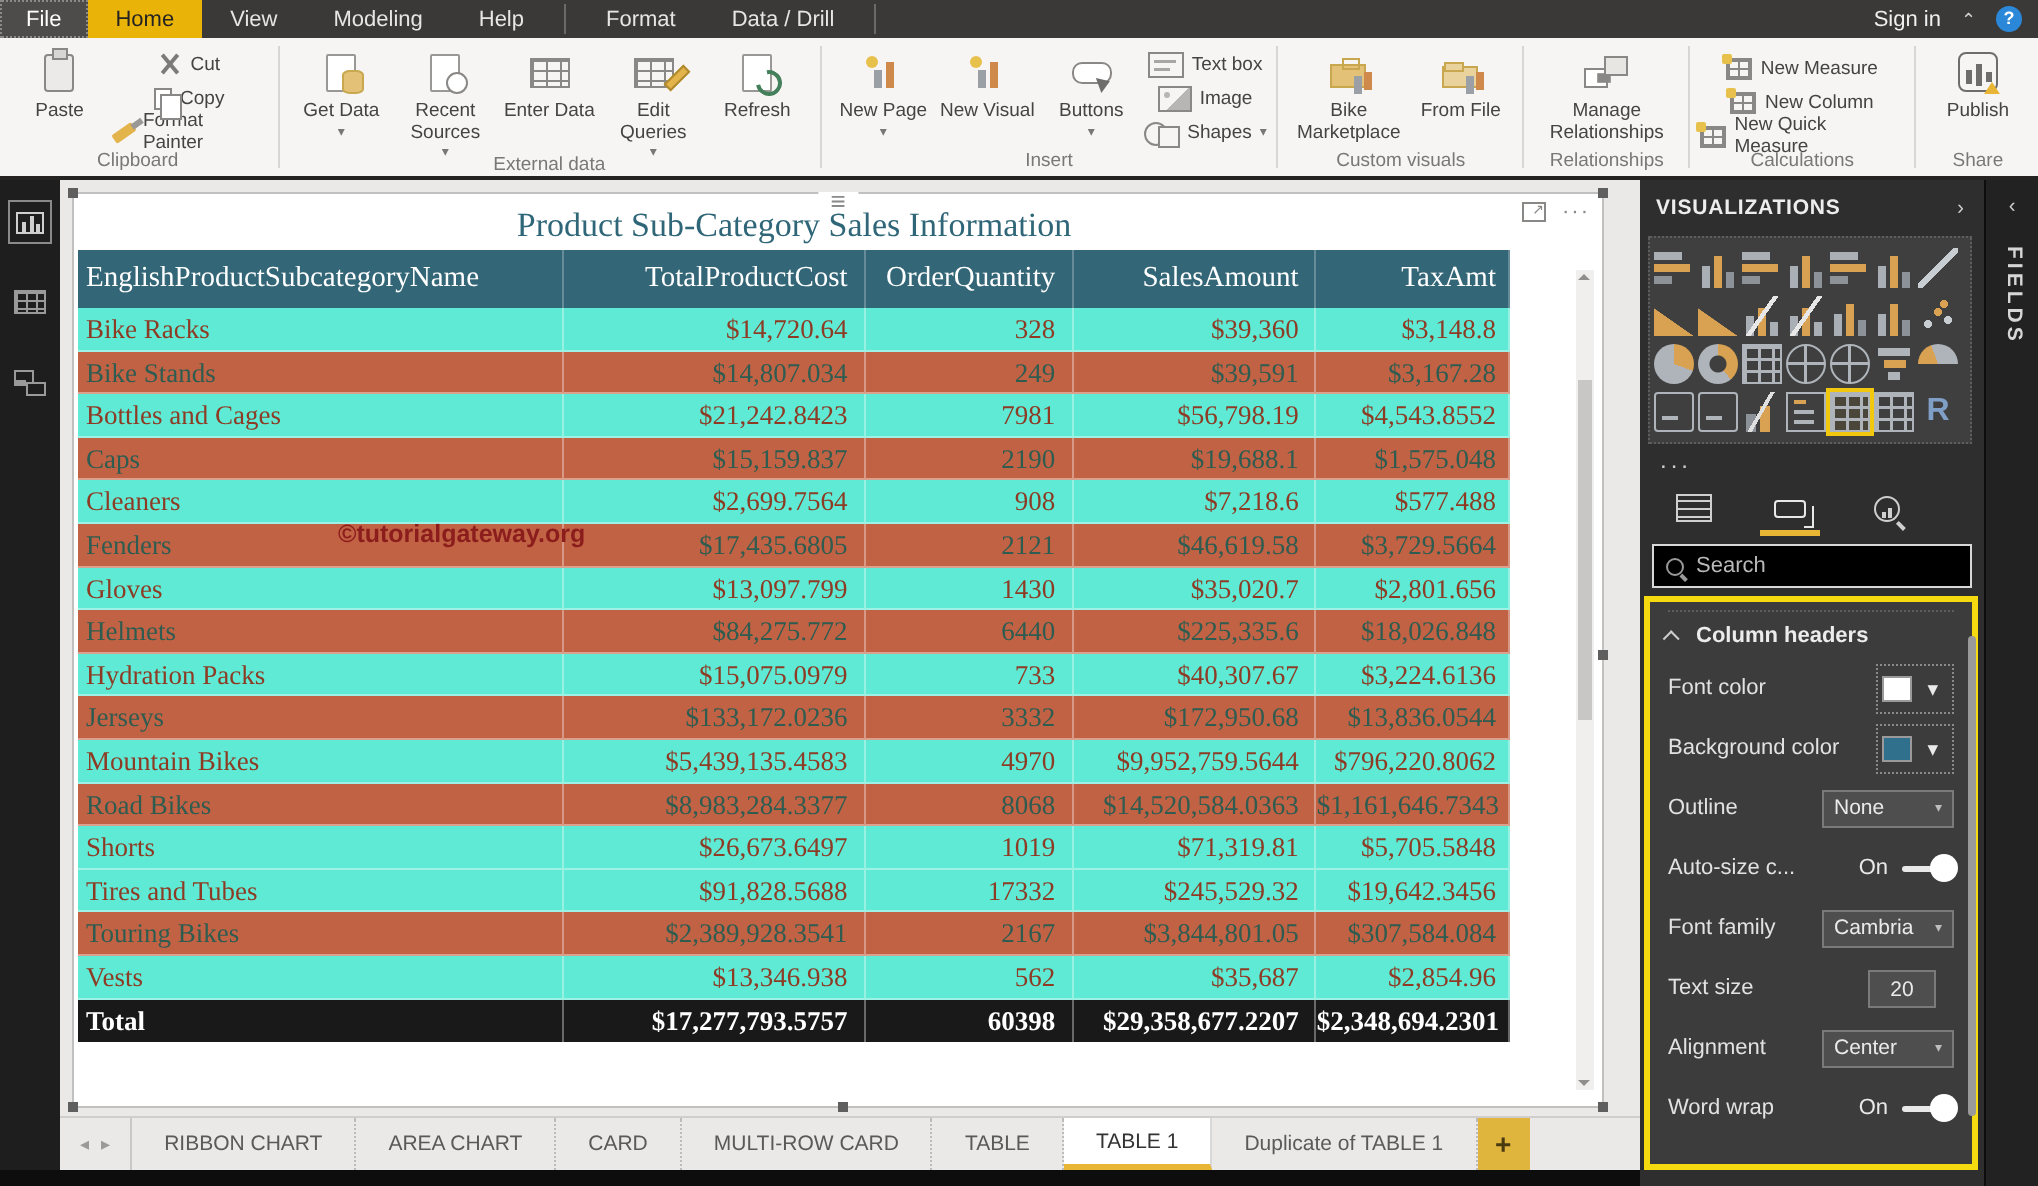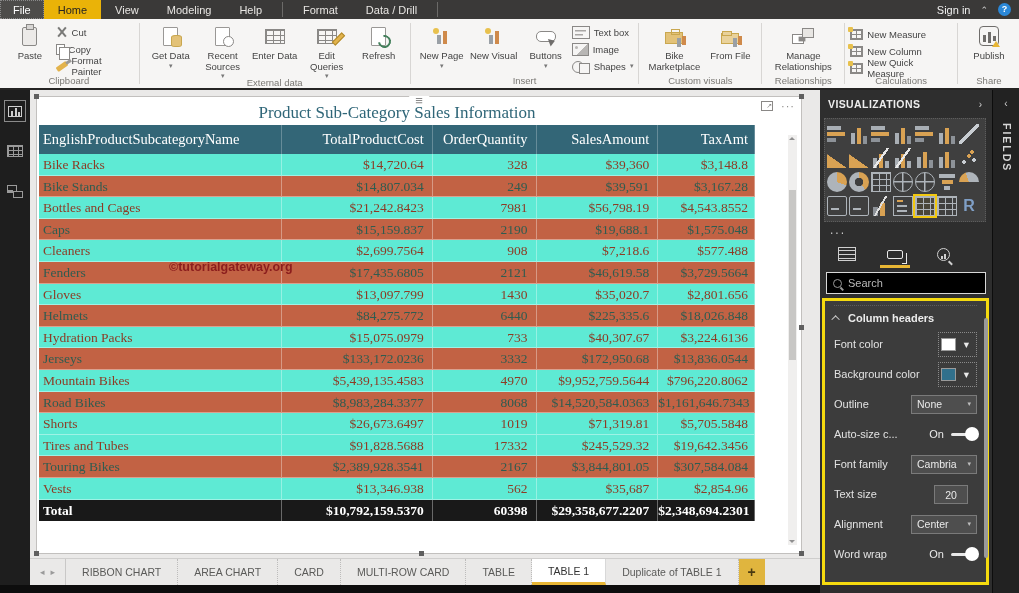--- a/index.html
+++ b/index.html
@@ -23,21 +23,21 @@
   
   #ribbon { position:absolute; left:0; top:19px; width:1019px; height:71px; background:#f6f5f4; border-bottom:2px solid #252423; display:flex; }
   .rgroup { display:flex; flex-direction:column; padding:2px 4px 0 4px; }
   .rgroup-body { display:flex; align-items:flex-start; height:56px; }
   .rgroup-label { font-size:9.5px; color:#7a7874; text-align:center; height:13px; line-height:12px; }
   .rdivider { width:1px; background:#d8d6d4; margin:4px 1px; }
   .rbig { width:52px; display:flex; flex-direction:column; align-items:center; padding-top:3px; cursor:default; }
   .rbig .rbl { font-size:9.5px; color:#444; text-align:center; line-height:10.5px; margin-top:3px; }
   .icwrap { height:24px; display:flex; align-items:center; justify-content:center; }
   .rsmallcol { display:flex; flex-direction:column; justify-content:flex-start; padding-top:4px; gap:3px; }
-  .rsmall { display:flex; align-items:center; gap:4px; font-size:9.5px; color:#444; height:14px; }
+  .rsmall { display:flex; align-items:center; gap:4px; font-size:9.5px; color:#444; height:14px;justify-content:center; }
   .caret { font-size:7px; color:#777; }
 
   .ic { position:relative; display:block; }
   .ic-clip { width:15px; height:19px; border:1.5px solid #8a8886; border-radius:2px; background:#eceae8; }
   .ic-clip::before { content:""; position:absolute; left:3px; top:-4px; width:6px; height:4px; border:1.5px solid #8a8886; background:#d8d6d4; }
   .ic-x { width:12px; height:12px; }
   .ic-x::before,.ic-x::after { content:""; position:absolute; left:5px; top:0; width:2px; height:12px; background:#7a7a78; }
   .ic-x::before { transform:rotate(40deg);} .ic-x::after { transform:rotate(-40deg);}
   .ic-copy { width:9px; height:11px; border:1.3px solid #8a8886; background:#fff; }
   .ic-copy::after { content:""; position:absolute; left:2px; top:2px; width:9px; height:11px; border:1.3px solid #8a8886; background:#fff; }
@@ -549,21 +549,21 @@
             <div class="t-row odd">
               <span class="cell c0">Vests</span>
               <span class="cell c1">$13,346.938</span>
               <span class="cell c2">562</span>
               <span class="cell c3">$35,687</span>
               <span class="cell c4">$2,854.96</span>
             </div>
           </div>
         <div class="t-total">
           <span class="cell c0">Total</span>
-          <span class="cell c1">$10,792,159.5370</span>
+          <span class="cell c1">$17,277,793.5757</span>
           <span class="cell c2">60398</span>
           <span class="cell c3">$29,358,677.2207</span>
           <span class="cell c4">$2,348,694.2301</span>
         </div>
       </div>
 
       <div id="watermark">©tutorialgateway.org</div>
 
       <div class="vscroll">
         <span class="arr up"></span>

